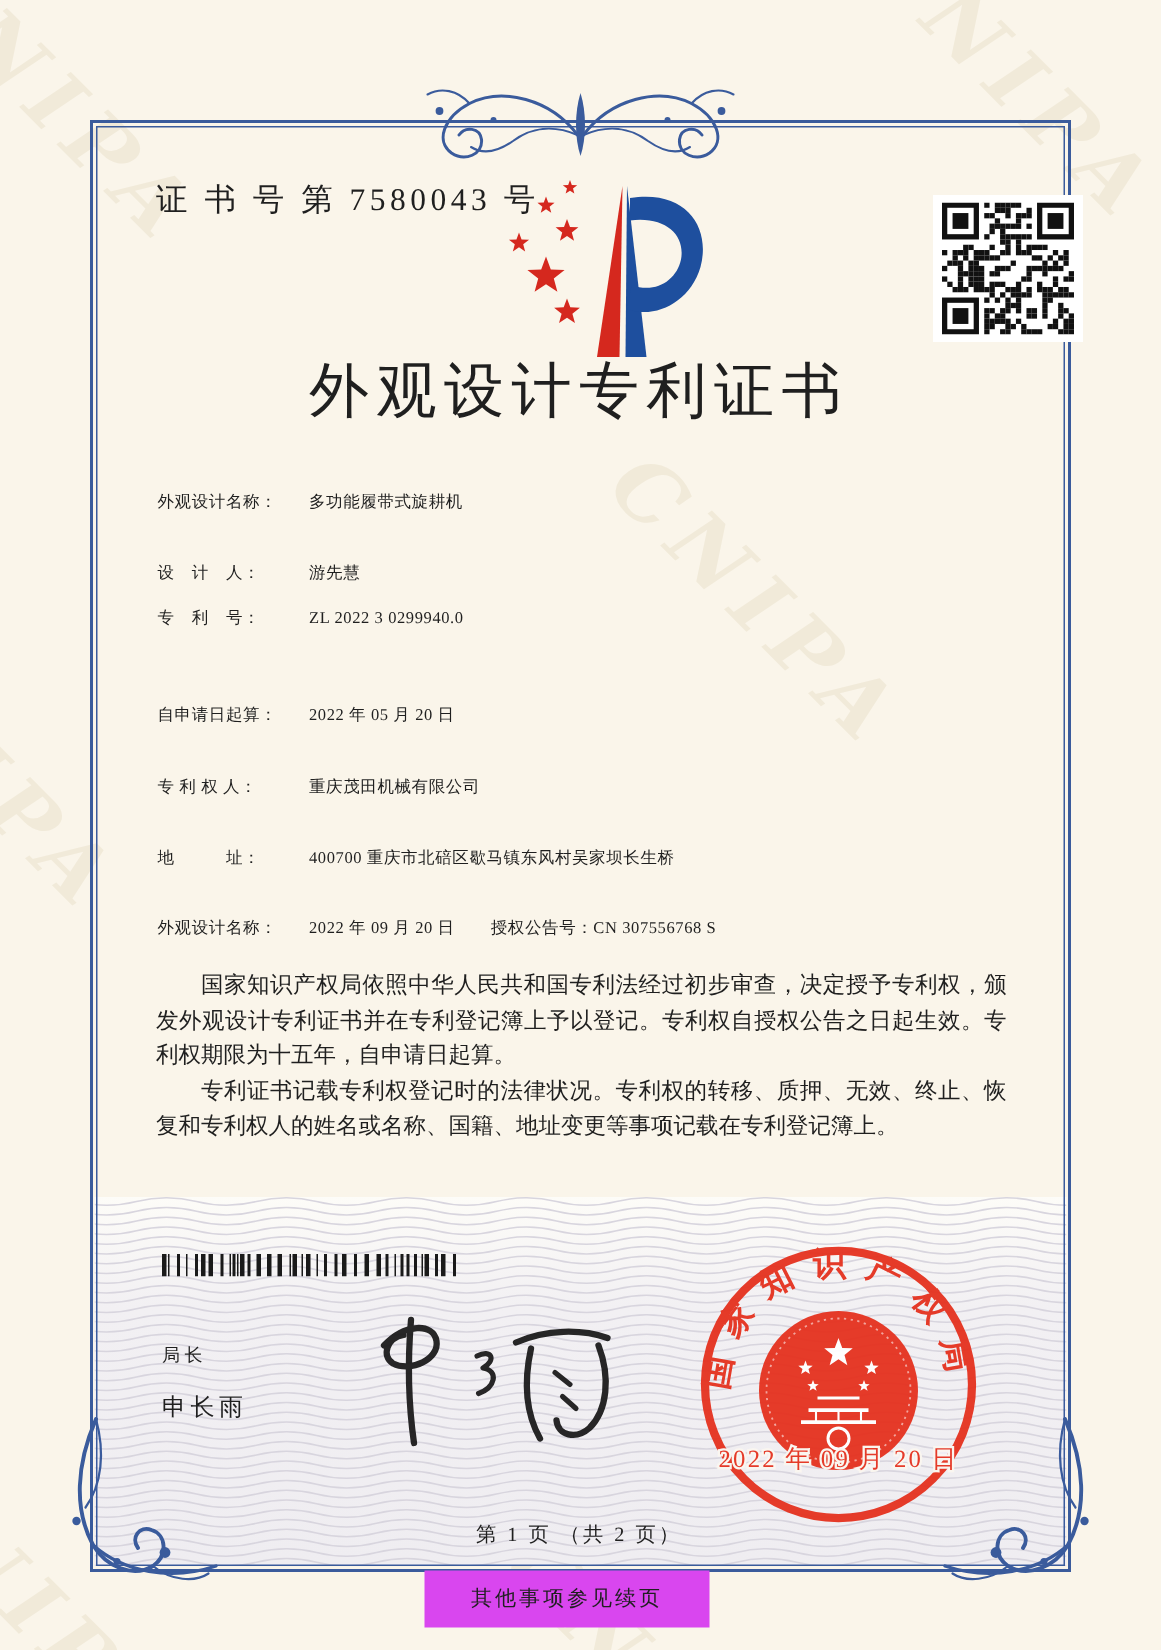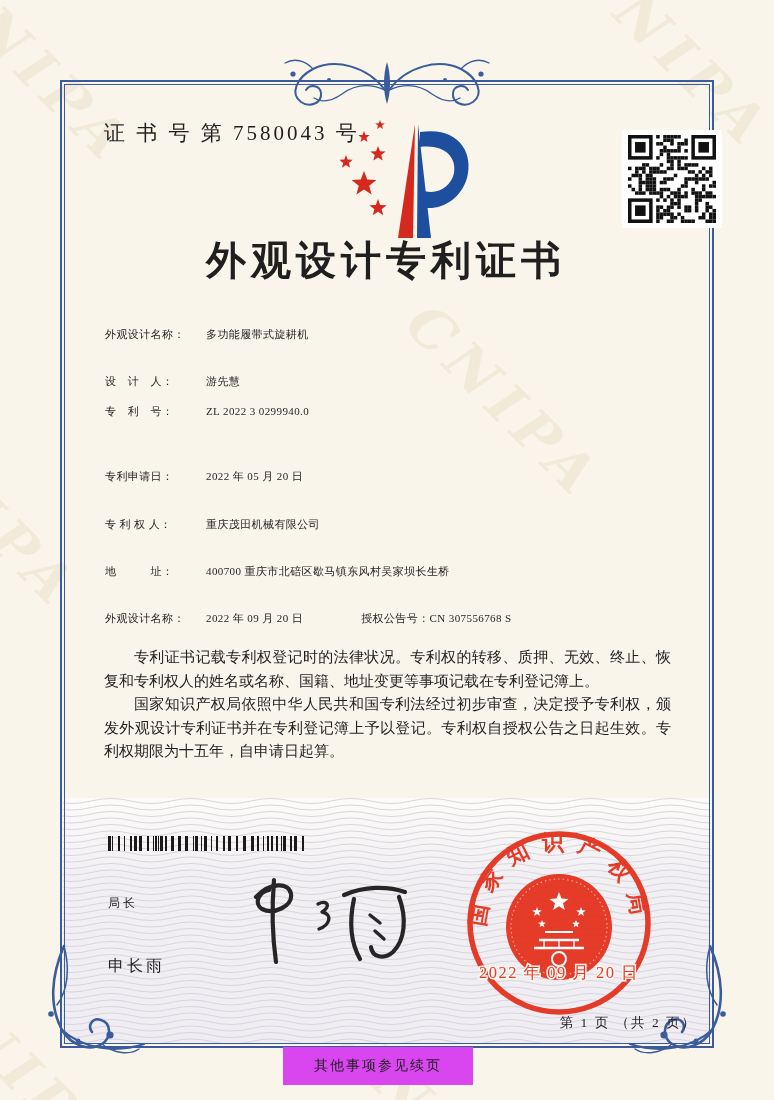--- a/index.html
+++ b/index.html
@@ -26,36 +26,36 @@
   
   .frame{left:60px;top:80px;width:650px;height:964px;border:2px solid #3a5b9c;z-index:2;pointer-events:none}
   .frame-inner{position:absolute;inset:2px;border:1px solid #3a5b9c}
   .orn{z-index:3}
   
   .certno{left:104px;top:119px;font-size:21px;letter-spacing:3px;z-index:4;white-space:nowrap}
   .qrbox{left:622px;top:130px;width:100px;height:98px;background:#fff;z-index:4;display:flex;align-items:center;justify-content:center}
   .logo{left:318px;top:116px;width:164px;height:126px;z-index:4}
   .title{
     left:60px;top:233px;width:652px;text-align:center;z-index:4;
-    font-size:40px;font-weight:700;letter-spacing:5px;
+    font-size:40px;font-weight:400;letter-spacing:5px;
   }
   
   .field-row{position:absolute;left:105px;font-size:11px;letter-spacing:.4px;white-space:nowrap;z-index:4}
   .flabel{display:inline-block;min-width:101px}
-  .grant2{margin-left:58px;min-width:0}
+  .grant2{margin-left:24px;min-width:0}
   
   .paras{left:104px;top:646px;width:567px;font-size:15px;line-height:23.6px;text-align:justify;z-index:4}
   .para{text-indent:2em;margin:0}
   
   .barcode{left:108px;top:836px;width:202px;height:15px;z-index:4}
   .signer-title{left:108px;top:895px;font-size:12px;letter-spacing:3px;z-index:4}
-  .signer-name{left:108px;top:956px;font-size:16px;letter-spacing:3px;z-index:4}
+  .signer-name{left:108px;top:928px;font-size:16px;letter-spacing:3px;z-index:4}
   .signature{left:222px;top:870px;width:195px;height:97px;z-index:4}
   .seal{left:462px;top:828px;width:192px;height:192px;z-index:5;opacity:.94}
-  .pageinfo{left:45px;top:1014px;width:652px;text-align:right;font-size:13.5px;letter-spacing:2px;z-index:4}
+  .pageinfo{left:60px;top:1014px;width:652px;text-align:center;font-size:13.5px;letter-spacing:2px;z-index:4}
   .notebox{
     left:283px;top:1047px;width:190px;height:38px;background:#d946ef;z-index:4;
     display:flex;align-items:center;justify-content:center;
     font-size:14px;letter-spacing:2px;
   }
   svg{display:block}
 </style>
 </head>
 <body>
 
@@ -387,35 +387,35 @@
 <div class="field-row" style="top:327px">
   <span class="flabel">外观设计名称：</span><span class="fvalue">多功能履带式旋耕机</span>
 </div>
 <div class="field-row" style="top:374px">
   <span class="flabel">设　计　人：</span><span class="fvalue">游先慧</span>
 </div>
 <div class="field-row" style="top:404px">
   <span class="flabel">专　利　号：</span><span class="fvalue">ZL 2022 3 0299940.0</span>
 </div>
 <div class="field-row" style="top:469px">
-  <span class="flabel">专利申请日：</span><span class="fvalue">2022 年 05 月 20 日</span>
+  <span class="flabel">自申请日起算：</span><span class="fvalue">2022 年 05 月 20 日</span>
 </div>
 <div class="field-row" style="top:517px">
   <span class="flabel">专 利 权 人：</span><span class="fvalue">重庆茂田机械有限公司</span>
 </div>
 <div class="field-row" style="top:564px">
   <span class="flabel">地　　　址：</span><span class="fvalue">400700 重庆市北碚区歇马镇东风村吴家坝长生桥</span>
 </div>
 <div class="field-row" style="top:611px">
   <span class="flabel">外观设计名称：</span><span class="fvalue">2022 年 09 月 20 日</span><span class="flabel grant2">授权公告号：</span><span class="fvalue">CN 307556768 S</span>
 </div>
 
 <div class="abs paras">
+  <p class="para">国家知识产权局依照中华人民共和国专利法经过初步审查，决定授予专利权，颁发外观设计专利证书并在专利登记簿上予以登记。专利权自授权公告之日起生效。专利权期限为十五年，自申请日起算。</p>
   <p class="para">专利证书记载专利权登记时的法律状况。专利权的转移、质押、无效、终止、恢复和专利权人的姓名或名称、国籍、地址变更等事项记载在专利登记簿上。</p>
-  <p class="para">国家知识产权局依照中华人民共和国专利法经过初步审查，决定授予专利权，颁发外观设计专利证书并在专利登记簿上予以登记。专利权自授权公告之日起生效。专利权期限为十五年，自申请日起算。</p>
 </div>
 
 <div class="abs barcode">
   <svg width="202" height="15" viewBox="0 0 202 15">
       <rect x="0" y="0" width="3" height="15" fill="#1a1a1a"></rect>
       <rect x="4" y="0" width="1" height="15" fill="#1a1a1a"></rect>
       <rect x="10" y="0" width="2" height="15" fill="#1a1a1a"></rect>
       <rect x="16" y="0" width="1" height="15" fill="#1a1a1a"></rect>
       <rect x="22" y="0" width="2" height="15" fill="#1a1a1a"></rect>
       <rect x="26" y="0" width="3" height="15" fill="#1a1a1a"></rect>

